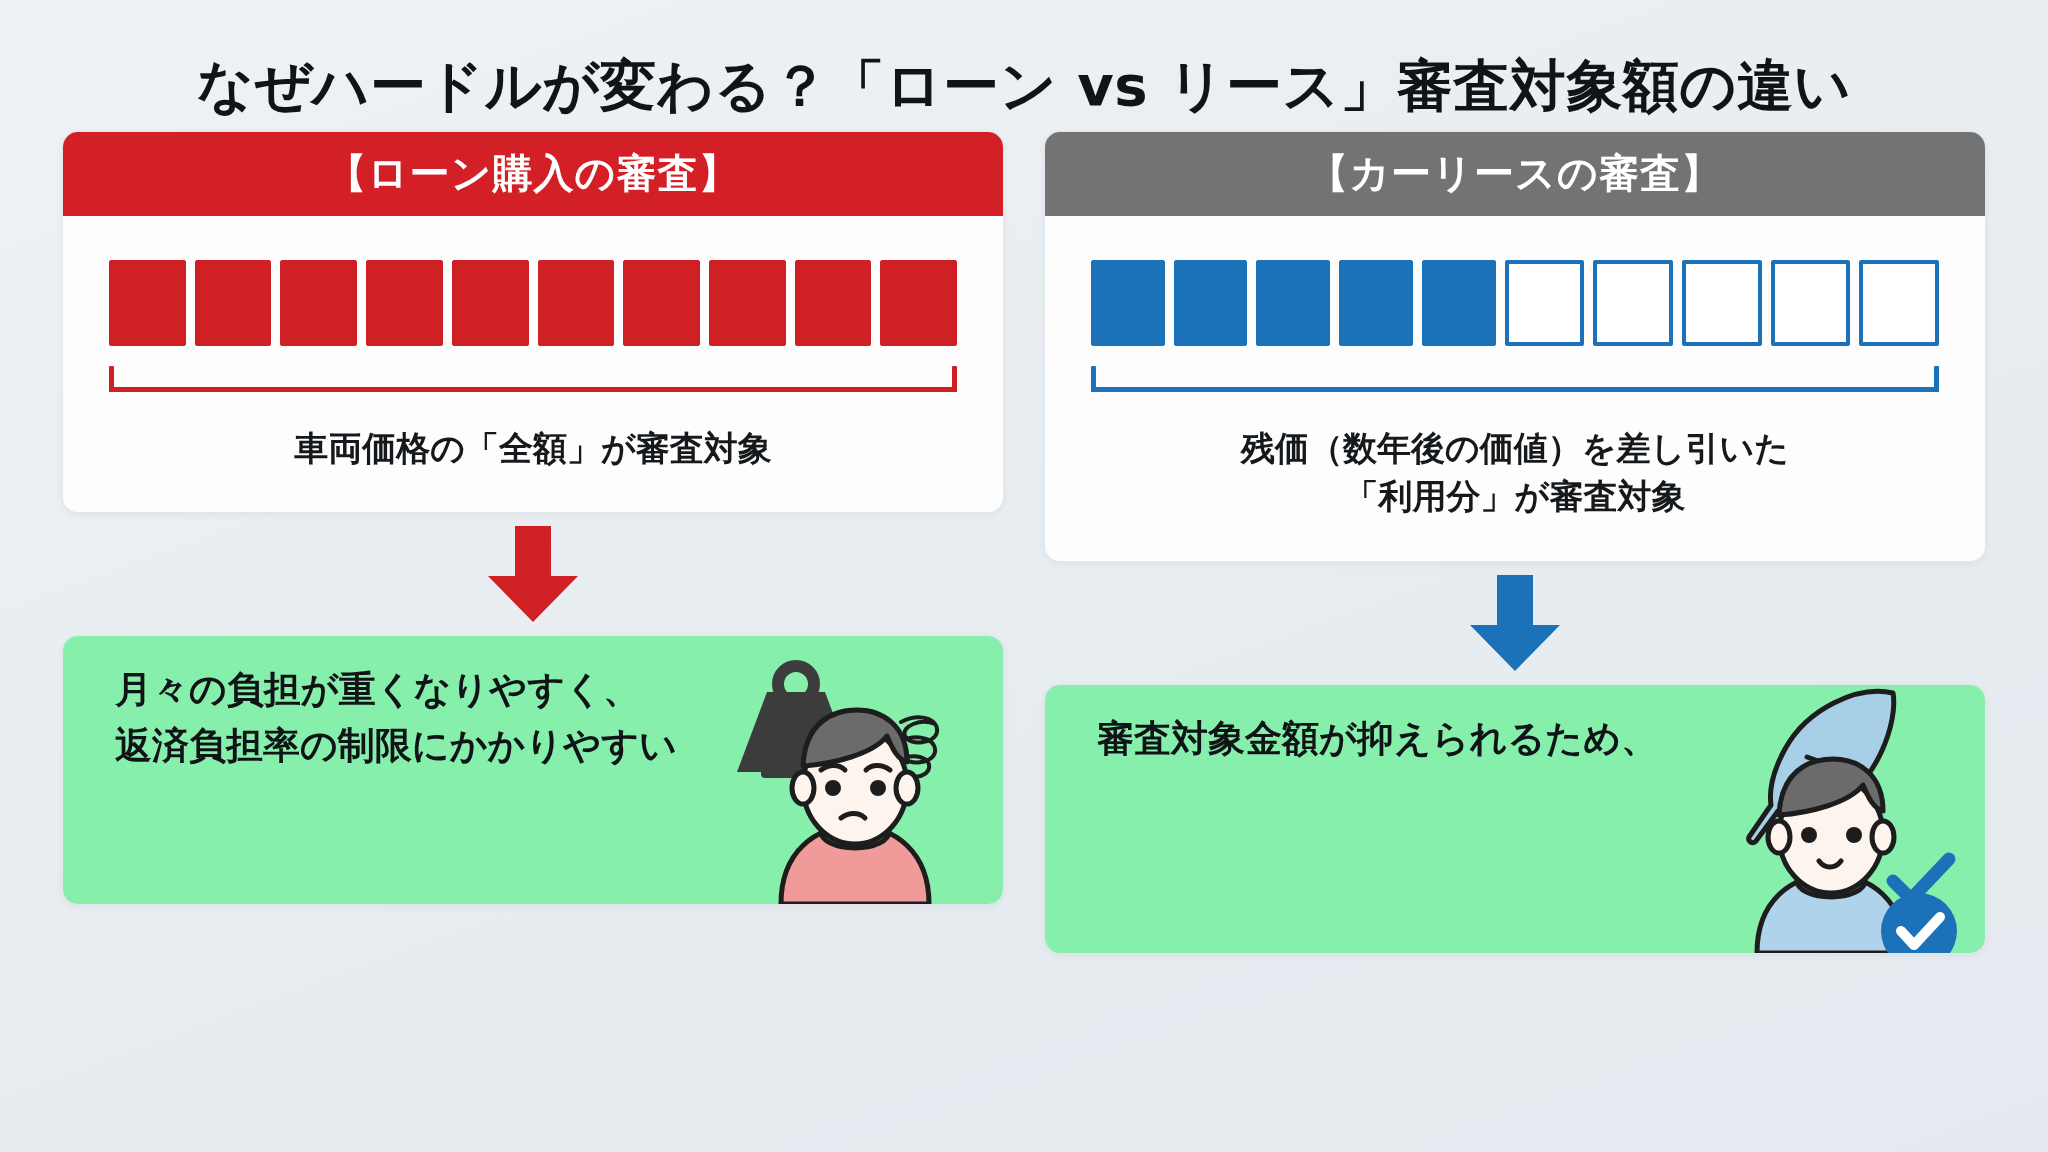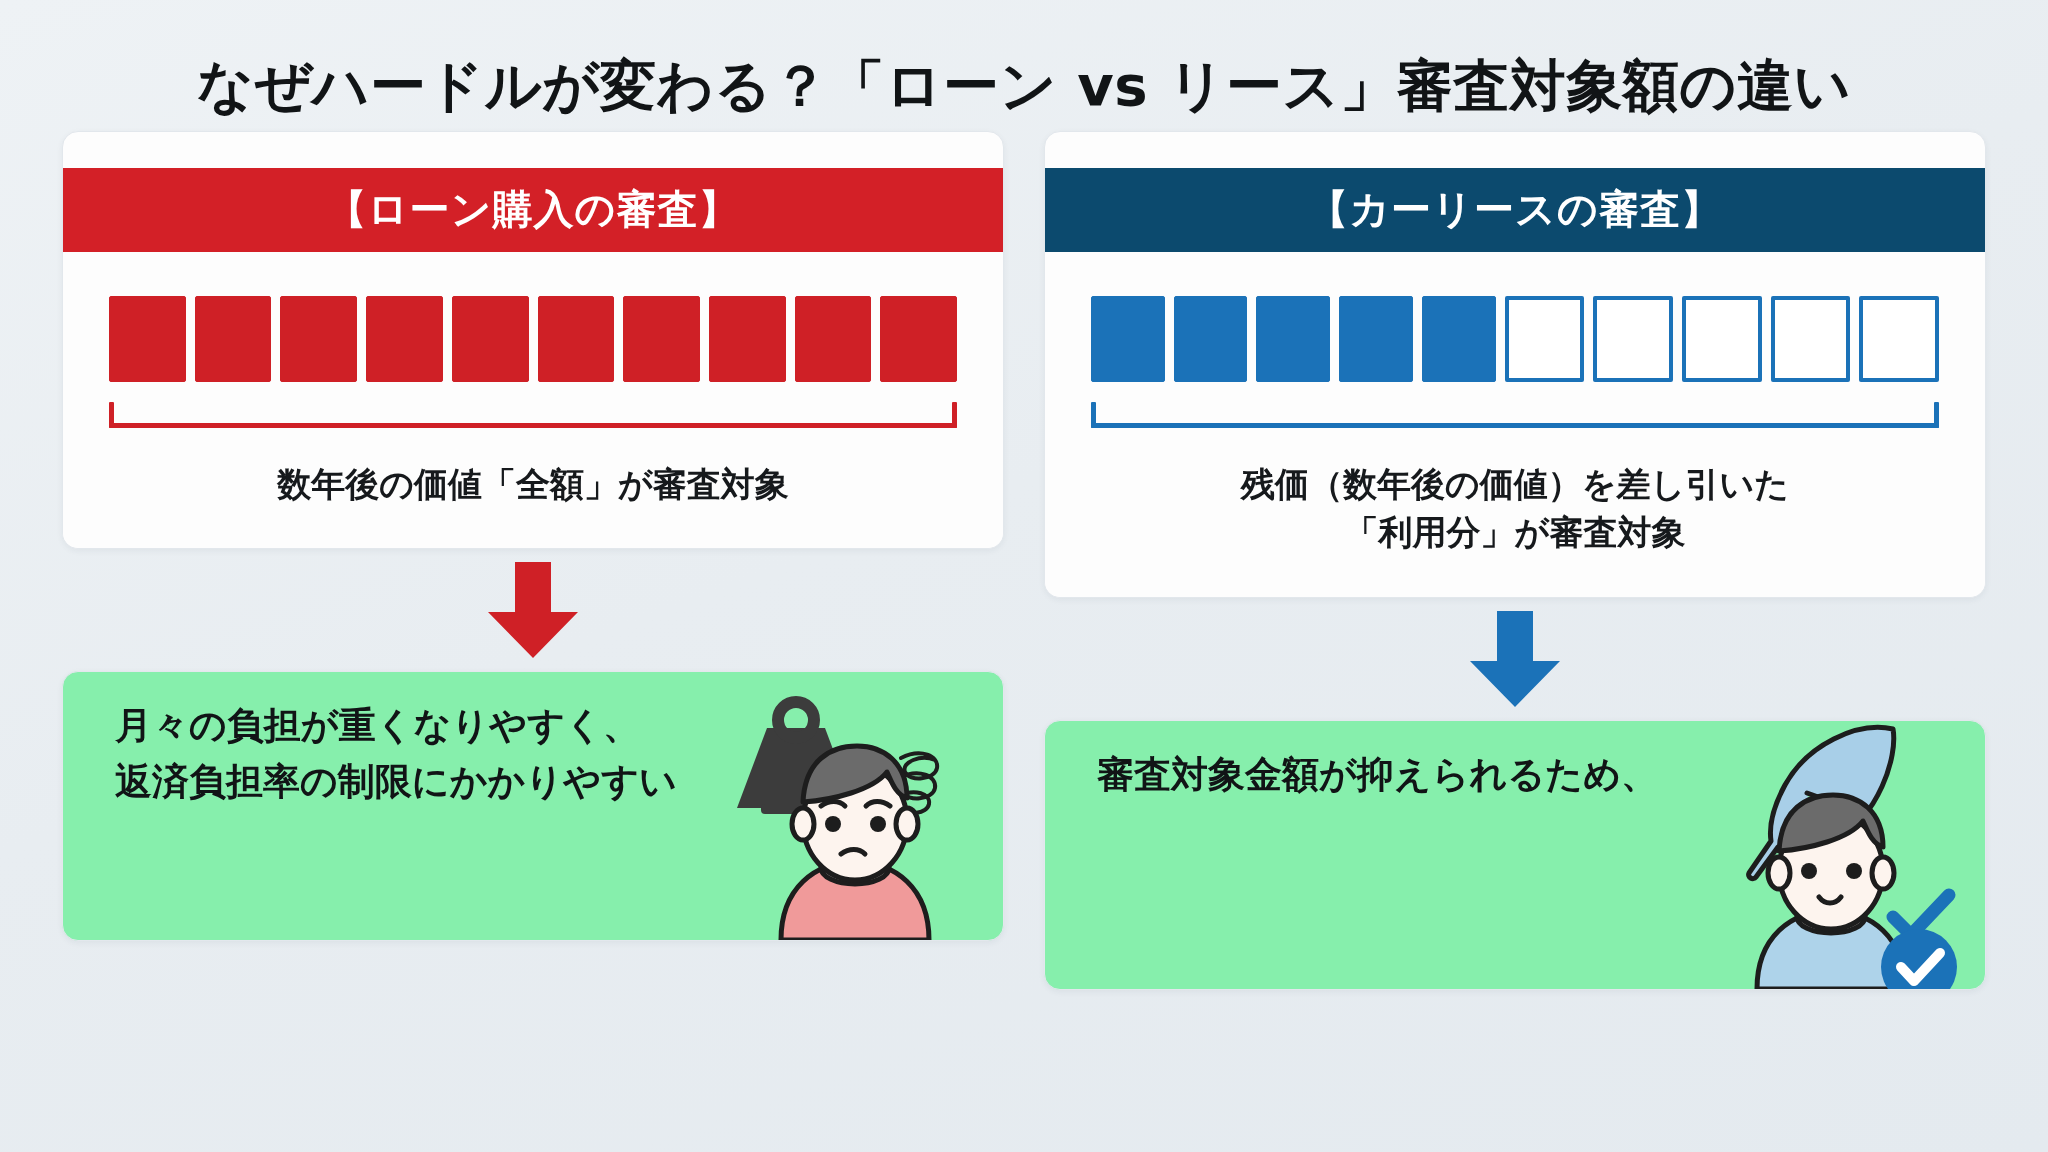--- a/index.html
+++ b/index.html
@@ -62,24 +62,23 @@
     border-radius: 16px;
     overflow: hidden;
     box-shadow: 0 2px 6px rgba(30,45,60,0.06);
     display: flex;
     flex-direction: column;
   }
 
   .card-header {
     padding: 21px 10px 23px;
     text-align: center;
-    margin-top: 36px;
   }
   .card-header.red  { background: #d32027; }
-  .card-header.blue { background: #0c4a6e; }
+  .card-header.blue { background: #737373; }
   .card-header-text {
     color: #ffffff;
     font-size: 40px;
     font-weight: 800;
     letter-spacing: 1px;
     line-height: 1;
   }
 
   .card-body {
     padding: 44px 46px 40px;
@@ -217,21 +216,21 @@
             <div class="seg fill-red"></div>
           </div>
 
           <div class="bracket red">
             <div class="cap left"></div>
             <div class="cap right"></div>
             <div class="bar"></div>
           </div>
 
           <div class="caption">
-            <span class="line">数年後の価値「全額」が審査対象</span>
+            <span class="line">車両価格の「全額」が審査対象</span>
           </div>
 
         </div>
       </div>
 
       <div class="arrow-wrap">
         <svg class="arrow" viewBox="0 0 104 96">
           <polygon points="34,0 70,0 70,50 97,50 52,96 7,50 34,50" fill="#cf2026"></polygon>
         </svg>
       </div>

